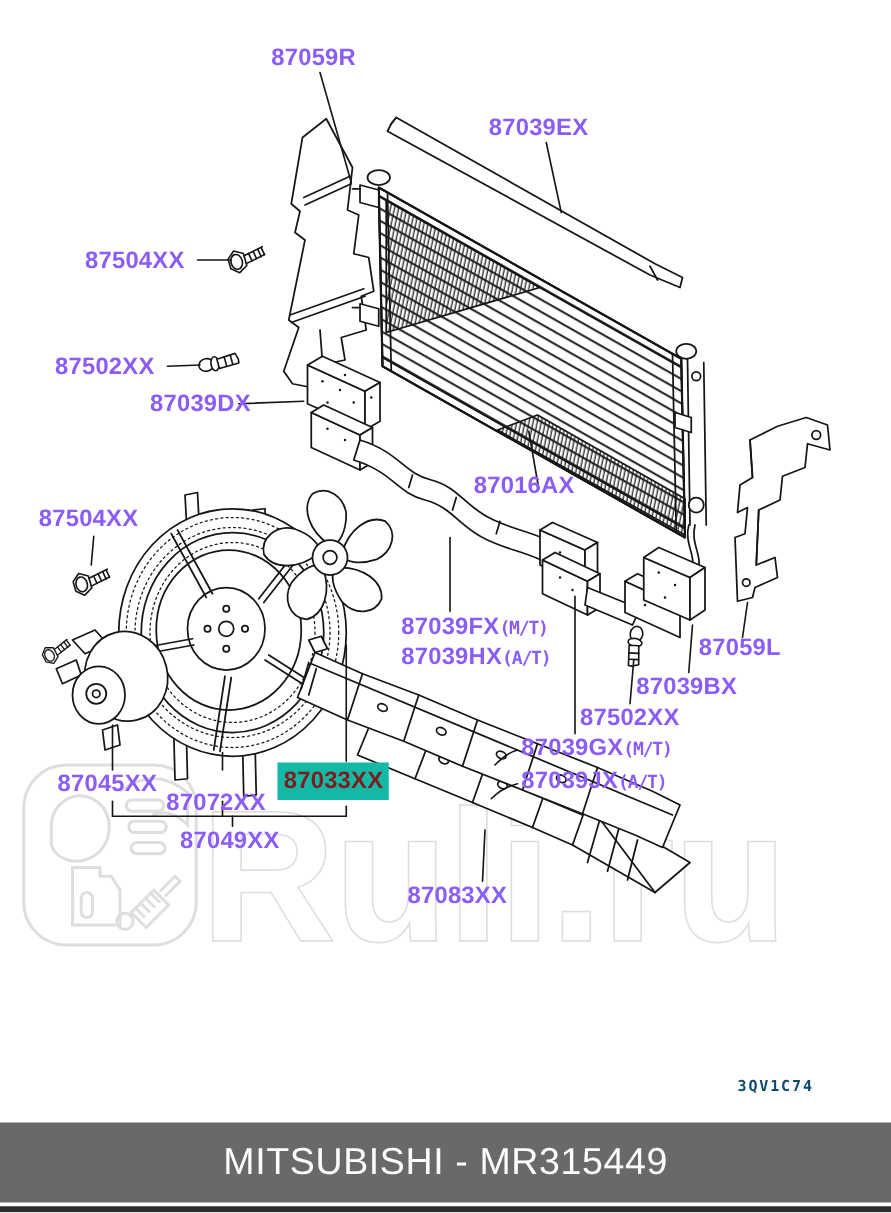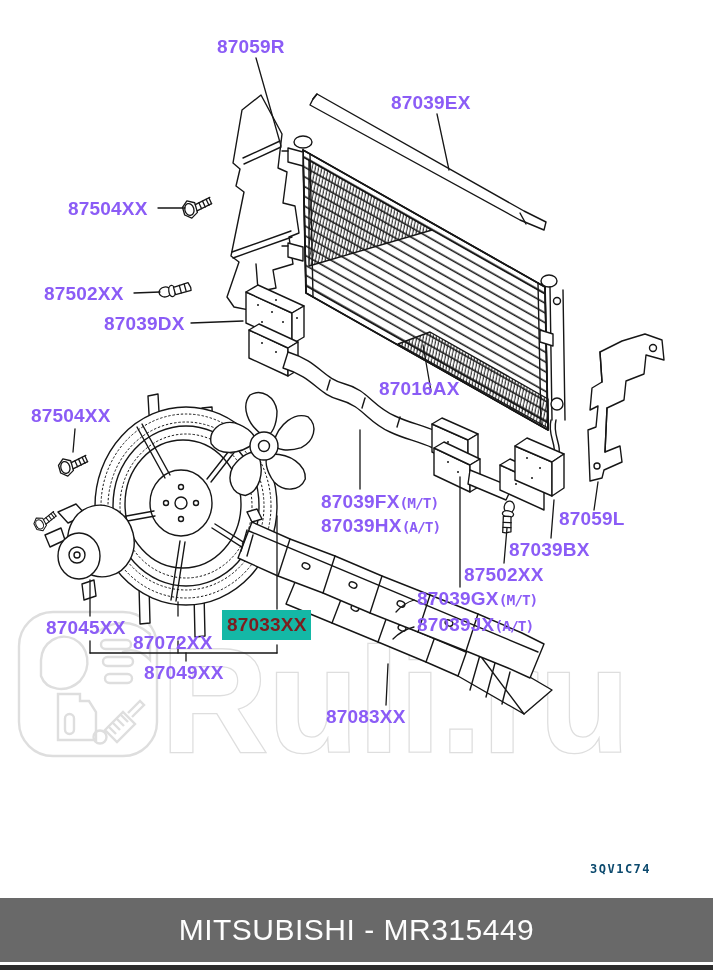--- a/index.html
+++ b/index.html
@@ -299,21 +299,21 @@
       <line x1="90" y1="653" x2="277" y2="653"></line>
       <line x1="186" y1="653" x2="186" y2="661"></line>
     </g>
   </g>
 </svg>
 
 <div class="lbl" style="left:217px;top:37px"><span>87059R</span></div>
 <div class="lbl" style="left:391px;top:93px"><span>87039EX</span></div>
 <div class="lbl" style="left:68px;top:199px"><span>87504XX</span></div>
 <div class="lbl" style="left:44px;top:284px"><span>87502XX</span></div>
-<div class="lbl" style="left:104px;top:314px"><span>87039DX</span></div>
+<div class="lbl" style="left:120px;top:314px"><span>87039DX</span></div>
 <div class="lbl" style="left:379px;top:379px"><span>87016AX</span></div>
 <div class="lbl" style="left:31px;top:406px"><span>87504XX</span></div>
 <div class="lbl" style="left:321px;top:492px"><span>87039FX</span><span class="sfx">(M/T)</span></div>
 <div class="lbl" style="left:321px;top:516px"><span>87039HX</span><span class="sfx">(A/T)</span></div>
 <div class="lbl" style="left:559px;top:509px"><span>87059L</span></div>
 <div class="lbl" style="left:509px;top:540px"><span>87039BX</span></div>
 <div class="lbl" style="left:464px;top:565px"><span>87502XX</span></div>
 <div class="lbl" style="left:417px;top:589px"><span>87039GX</span><span class="sfx">(M/T)</span></div>
 <div class="lbl" style="left:417px;top:615px"><span>87039JX</span><span class="sfx">(A/T)</span></div>
 <div class="lbl" style="left:46px;top:618px"><span>87045XX</span></div>

